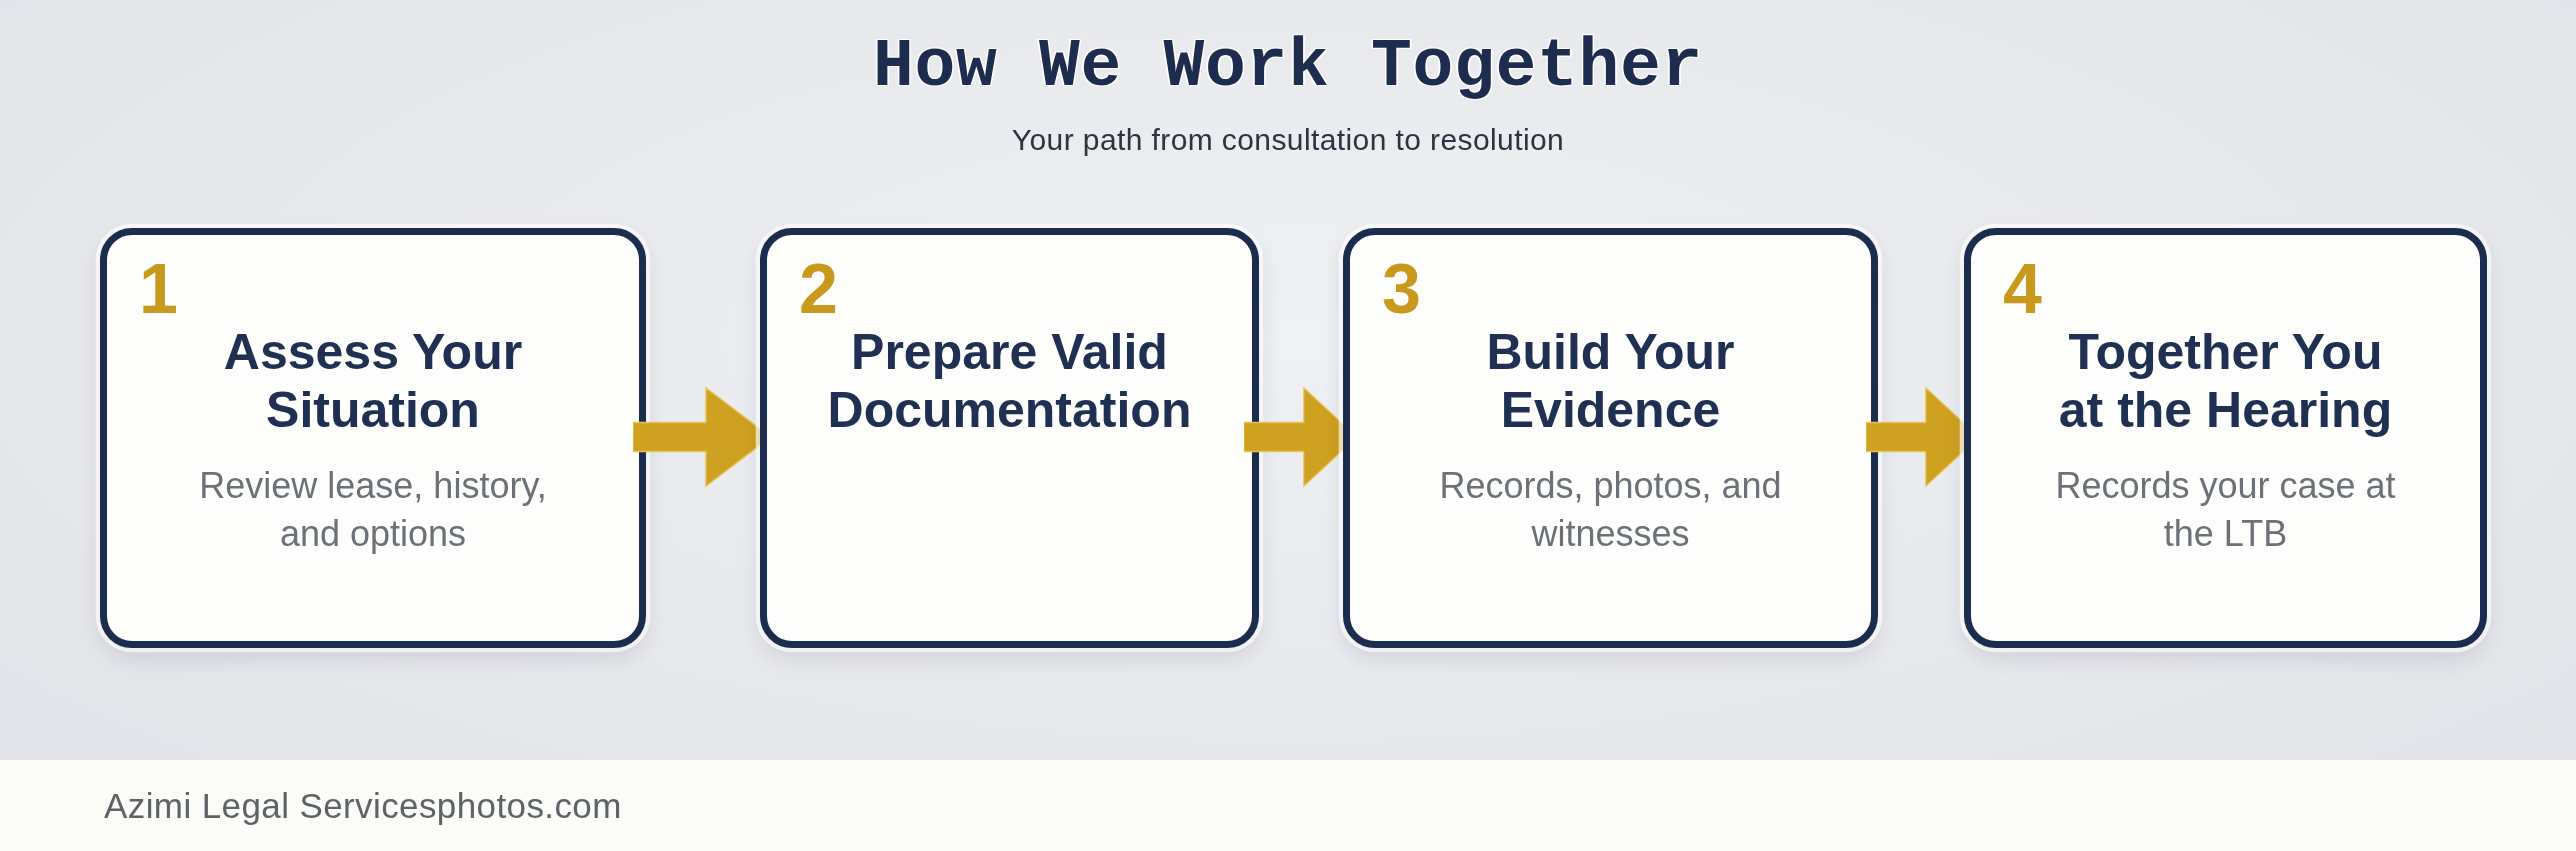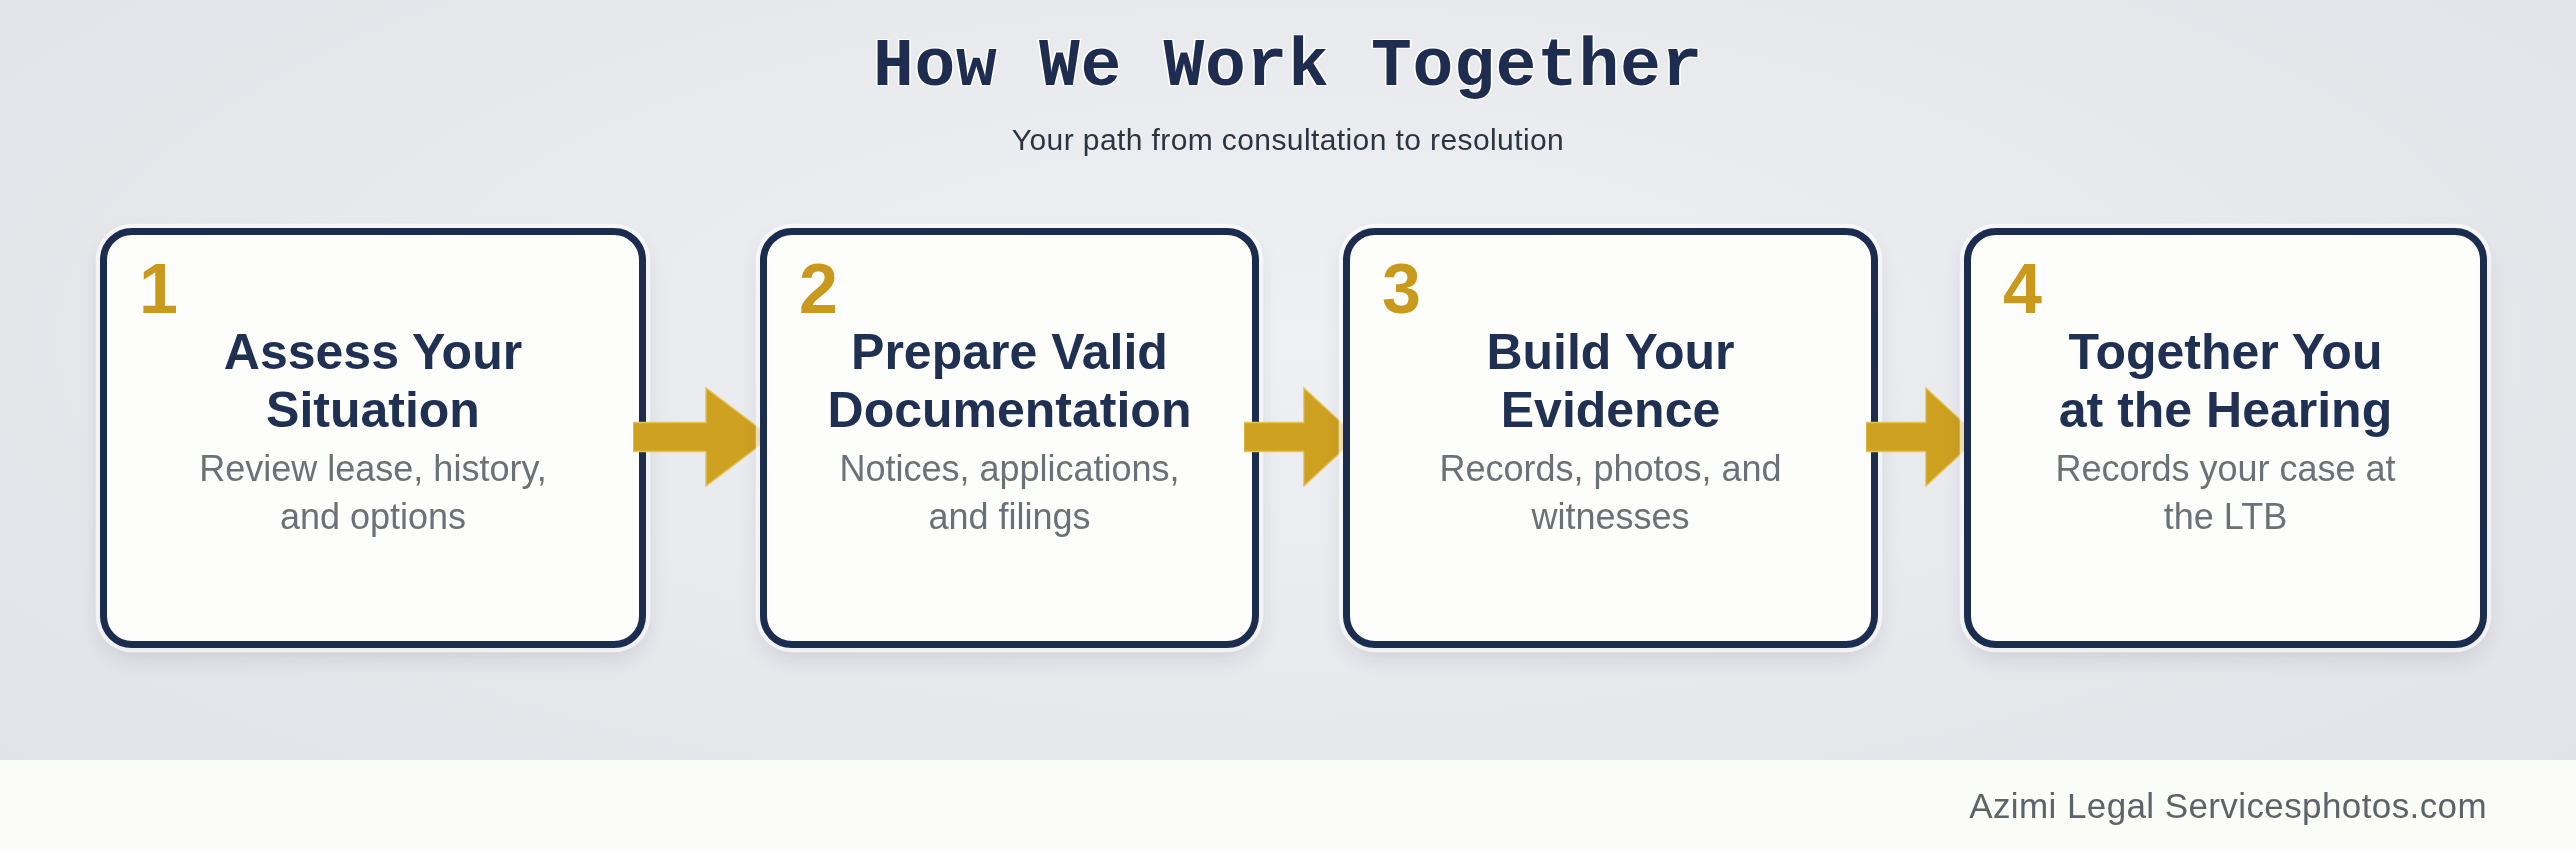--- a/index.html
+++ b/index.html
@@ -81,21 +81,21 @@
   .step-content {
     position: absolute;
     top: 0; left: 0; right: 0; bottom: 0;
     padding: 89px 20px 0 20px;
     display: flex;
     flex-direction: column;
     align-items: center;
     text-align: center;
   }
   .step-title {
-    margin: 0 0 6px 0;
+    margin: 0 0 23px 0;
     font-size: 50px;
     line-height: 1.15;
     font-weight: bold;
     color: #203052;
     white-space: pre-line;
   }
   .step-desc {
     margin: 0;
     font-size: 36px;
     line-height: 1.32;
@@ -118,21 +118,21 @@
   
   .footer {
     position: absolute;
     left: 0;
     bottom: 0;
     width: 100%;
     height: 91px;
     background: #FBFBF8;
     display: flex;
     align-items: center;
-    justify-content: flex-end;
+    justify-content: flex-start;
     box-sizing: border-box;
     padding: 0 89px 0 104px;
   }
   .footer-text {
     font-size: 35px;
     color: #5E6367;
     letter-spacing: 0.4px;
   }
 </style>
 </head>
@@ -159,22 +159,20 @@
     <svg viewBox="0 0 200 144" preserveAspectRatio="none" aria-hidden="true">
       <polygon points="0,52 105,52 105,4 198,72 105,140 105,92 0,92" fill="#CFA121" stroke="#E5C355" stroke-width="2"></polygon>
     </svg>
   </div>
 
   <div class="step-box pos-2">
     <div class="step-number">2</div>
     <div class="step-content">
       <div class="step-title">Prepare Valid
 Documentation</div>
-      <div class="step-desc">Notices, applications,
-and filings</div>
     </div>
   </div>
 
   <div class="flow-arrow a-2">
     <svg viewBox="0 0 200 144" preserveAspectRatio="none" aria-hidden="true">
       <polygon points="0,52 105,52 105,4 198,72 105,140 105,92 0,92" fill="#CFA121" stroke="#E5C355" stroke-width="2"></polygon>
     </svg>
   </div>
 
   <div class="step-box pos-3">

